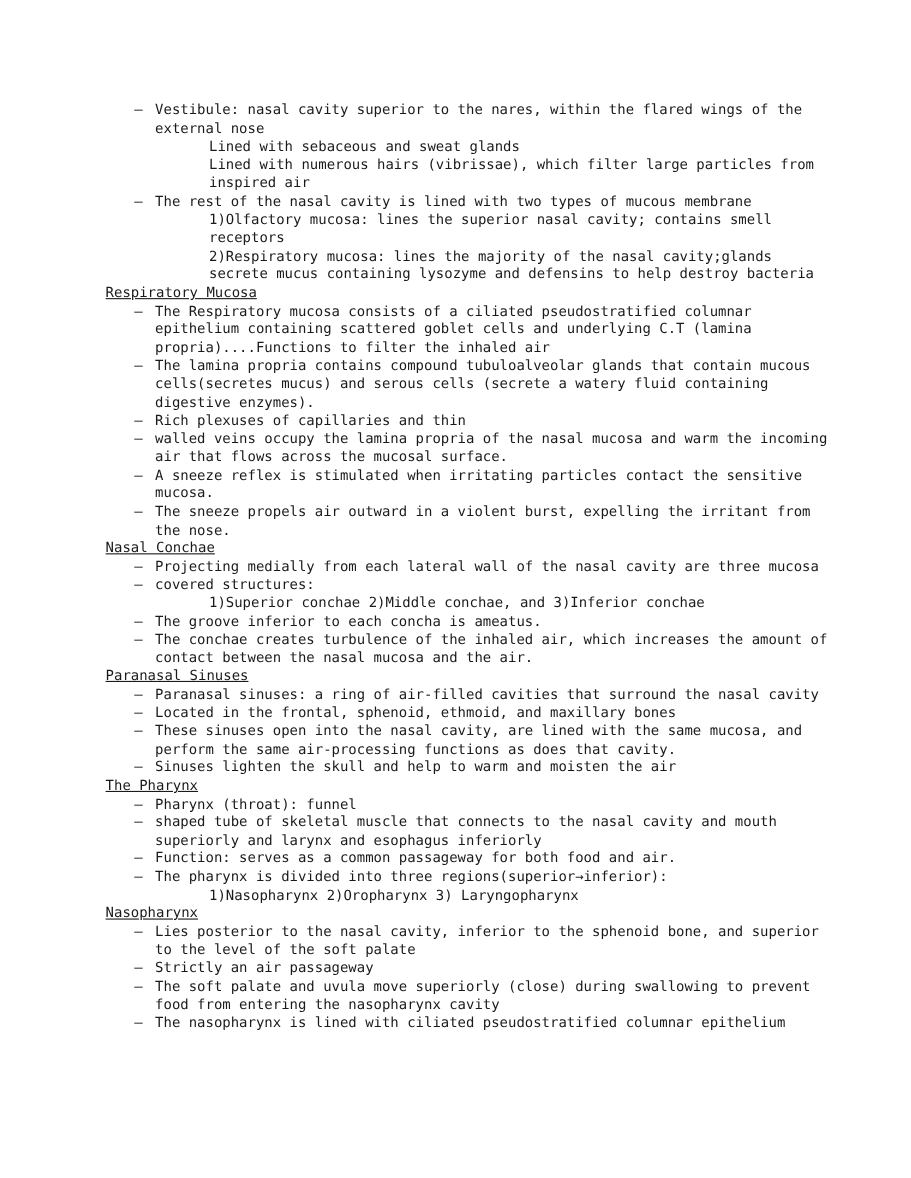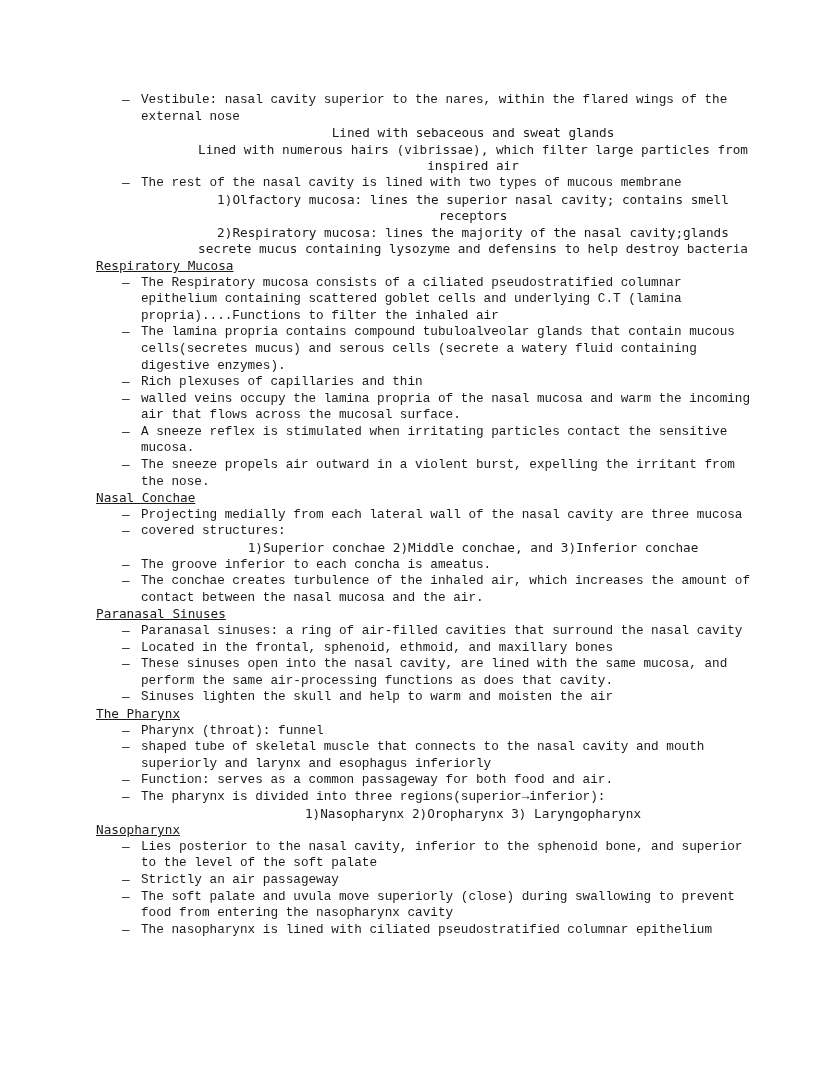--- a/index.html
+++ b/index.html
@@ -57,28 +57,26 @@
     padding-left: 45px;
   }
   .bullet .dash {
     position: absolute;
     left: 26px;
     top: 0;
   }
   .bullet .btext {
     display: block;
     white-space: pre-wrap;
-    font-family: Liberation Mono, monospace;
   }
 
   
   .subline {
     padding-left: 94px;
     white-space: pre-wrap;
-    text-align: center;
   }
 </style>
 </head>
 <body>
 
 <div id="page">
   <div id="doc-body"><div class="line bullet"><span class="dash">–</span><span class="btext">Vestibule: nasal cavity superior to the nares, within the flared wings of the external nose</span></div><div class="line subline">Lined with sebaceous and sweat glands</div><div class="line subline">Lined with numerous hairs (vibrissae), which filter large particles from inspired air</div><div class="line bullet"><span class="dash">–</span><span class="btext">The rest of the nasal cavity is lined with two types of mucous membrane</span></div><div class="line subline">1)Olfactory mucosa: lines the superior nasal cavity; contains smell receptors</div><div class="line subline">2)Respiratory mucosa: lines the majority of the nasal cavity;glands secrete mucus containing lysozyme and defensins to help destroy bacteria</div><div class="line heading">Respiratory Mucosa</div><div class="line bullet"><span class="dash">–</span><span class="btext">The Respiratory mucosa consists of a ciliated pseudostratified columnar epithelium containing scattered goblet cells and underlying C.T (lamina propria)....Functions to filter the inhaled air</span></div><div class="line bullet"><span class="dash">–</span><span class="btext">The lamina propria contains compound tubuloalveolar glands that contain mucous cells(secretes mucus) and serous cells (secrete a watery fluid containing digestive enzymes).</span></div><div class="line bullet"><span class="dash">–</span><span class="btext">Rich plexuses of capillaries and thin</span></div><div class="line bullet"><span class="dash">–</span><span class="btext">walled veins occupy the lamina propria of the nasal mucosa and warm the incoming air that flows across the mucosal surface.</span></div><div class="line bullet"><span class="dash">–</span><span class="btext">A sneeze reflex is stimulated when irritating particles contact the sensitive mucosa.</span></div><div class="line bullet"><span class="dash">–</span><span class="btext">The sneeze propels air outward in a violent burst, expelling the irritant from the nose.</span></div><div class="line heading">Nasal Conchae</div><div class="line bullet"><span class="dash">–</span><span class="btext">Projecting medially from each lateral wall of the nasal cavity are three mucosa</span></div><div class="line bullet"><span class="dash">–</span><span class="btext">covered structures:</span></div><div class="line subline">1)Superior conchae 2)Middle conchae, and 3)Inferior conchae</div><div class="line bullet"><span class="dash">–</span><span class="btext">The groove inferior to each concha is ameatus.</span></div><div class="line bullet"><span class="dash">–</span><span class="btext">The conchae creates turbulence of the inhaled air, which increases the amount of contact between the nasal mucosa and the air.</span></div><div class="line heading">Paranasal Sinuses</div><div class="line bullet"><span class="dash">–</span><span class="btext">Paranasal sinuses: a ring of air-filled cavities that surround the nasal cavity</span></div><div class="line bullet"><span class="dash">–</span><span class="btext">Located in the frontal, sphenoid, ethmoid, and maxillary bones</span></div><div class="line bullet"><span class="dash">–</span><span class="btext">These sinuses open into the nasal cavity, are lined with the same mucosa, and perform the same air-processing functions as does that cavity.</span></div><div class="line bullet"><span class="dash">–</span><span class="btext">Sinuses lighten the skull and help to warm and moisten the air</span></div><div class="line heading">The Pharynx</div><div class="line bullet"><span class="dash">–</span><span class="btext">Pharynx (throat): funnel</span></div><div class="line bullet"><span class="dash">–</span><span class="btext">shaped tube of skeletal muscle that connects to the nasal cavity and mouth superiorly and larynx and esophagus inferiorly</span></div><div class="line bullet"><span class="dash">–</span><span class="btext">Function: serves as a common passageway for both food and air.</span></div><div class="line bullet"><span class="dash">–</span><span class="btext">The pharynx is divided into three regions(superior→inferior):</span></div><div class="line subline">1)Nasopharynx 2)Oropharynx 3) Laryngopharynx</div><div class="line heading">Nasopharynx</div><div class="line bullet"><span class="dash">–</span><span class="btext">Lies posterior to the nasal cavity, inferior to the sphenoid bone, and superior to the level of the soft palate</span></div><div class="line bullet"><span class="dash">–</span><span class="btext">Strictly an air passageway</span></div><div class="line bullet"><span class="dash">–</span><span class="btext">The soft palate and uvula move superiorly (close) during swallowing to prevent food from entering the nasopharynx cavity</span></div><div class="line bullet"><span class="dash">–</span><span class="btext">The nasopharynx is lined with ciliated pseudostratified columnar epithelium</span></div></div>
 </div>
 
 </body></html>

